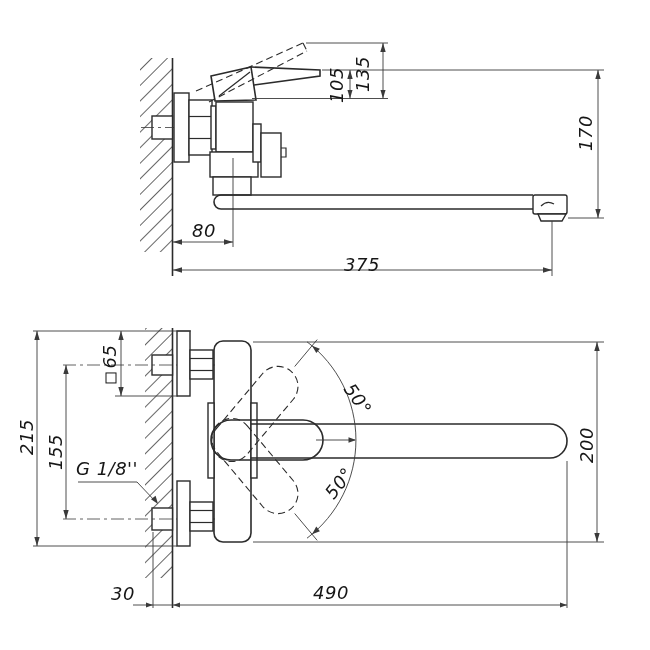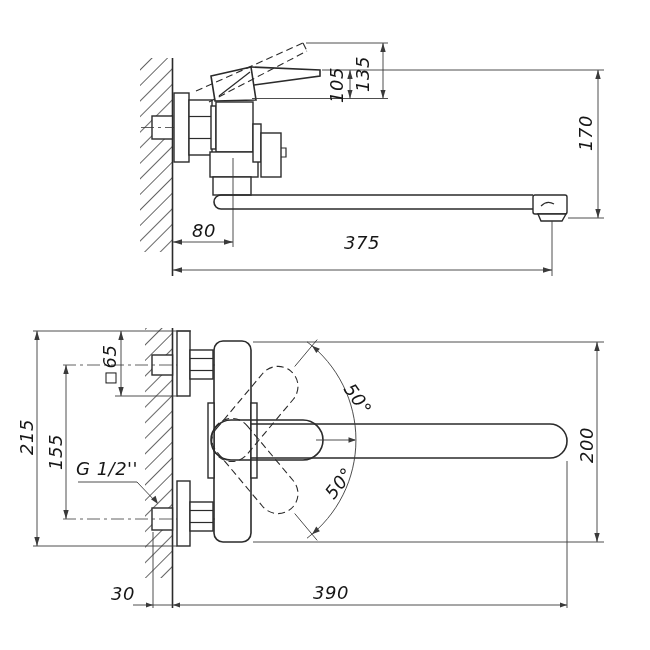--- a/index.html
+++ b/index.html
@@ -149,27 +149,27 @@
     <polygon class="arrfill" points="153,605 146,602.5 146,607.5"></polygon>
     <polygon class="arrfill" points="173,605 180,602.5 180,607.5"></polygon>
     <polygon class="arrfill" points="567,605 560,602.5 560,607.5"></polygon>
   </g>
 </svg>
 
 <span class="dim-label" style="left:362px;top:74px;--r:-90deg">135</span>
 <span class="dim-label" style="left:336px;top:85px;--r:-90deg">105</span>
 <span class="dim-label" style="left:585px;top:133px;--r:-90deg">170</span>
 <span class="dim-label" style="left:204px;top:230px">80</span>
-<span class="dim-label" style="left:362px;top:242px">375</span>
+<span class="dim-label" style="left:362px;top:264px">375</span>
 
 <span class="dim-label" style="left:109px;top:364px;--r:-90deg">
   <span class="sq"></span><span>65</span>
 </span>
 <span class="dim-label" style="left:26px;top:437px;--r:-90deg">215</span>
 <span class="dim-label" style="left:55px;top:452px;--r:-90deg">155</span>
-<span class="dim-label" style="left:107px;top:468px">G 1/2''</span>
+<span class="dim-label" style="left:107px;top:468px">G 1/8''</span>
 <span class="dim-label" style="left:358px;top:399px;--r:55deg">50°</span>
 <span class="dim-label" style="left:339px;top:483px;--r:-52deg">50°</span>
 <span class="dim-label" style="left:586px;top:445px;--r:-90deg">200</span>
 <span class="dim-label" style="left:123px;top:593px">30</span>
-<span class="dim-label" style="left:331px;top:592px">390</span>
+<span class="dim-label" style="left:331px;top:592px">490</span>
 
 </div>
 
 </body></html>

